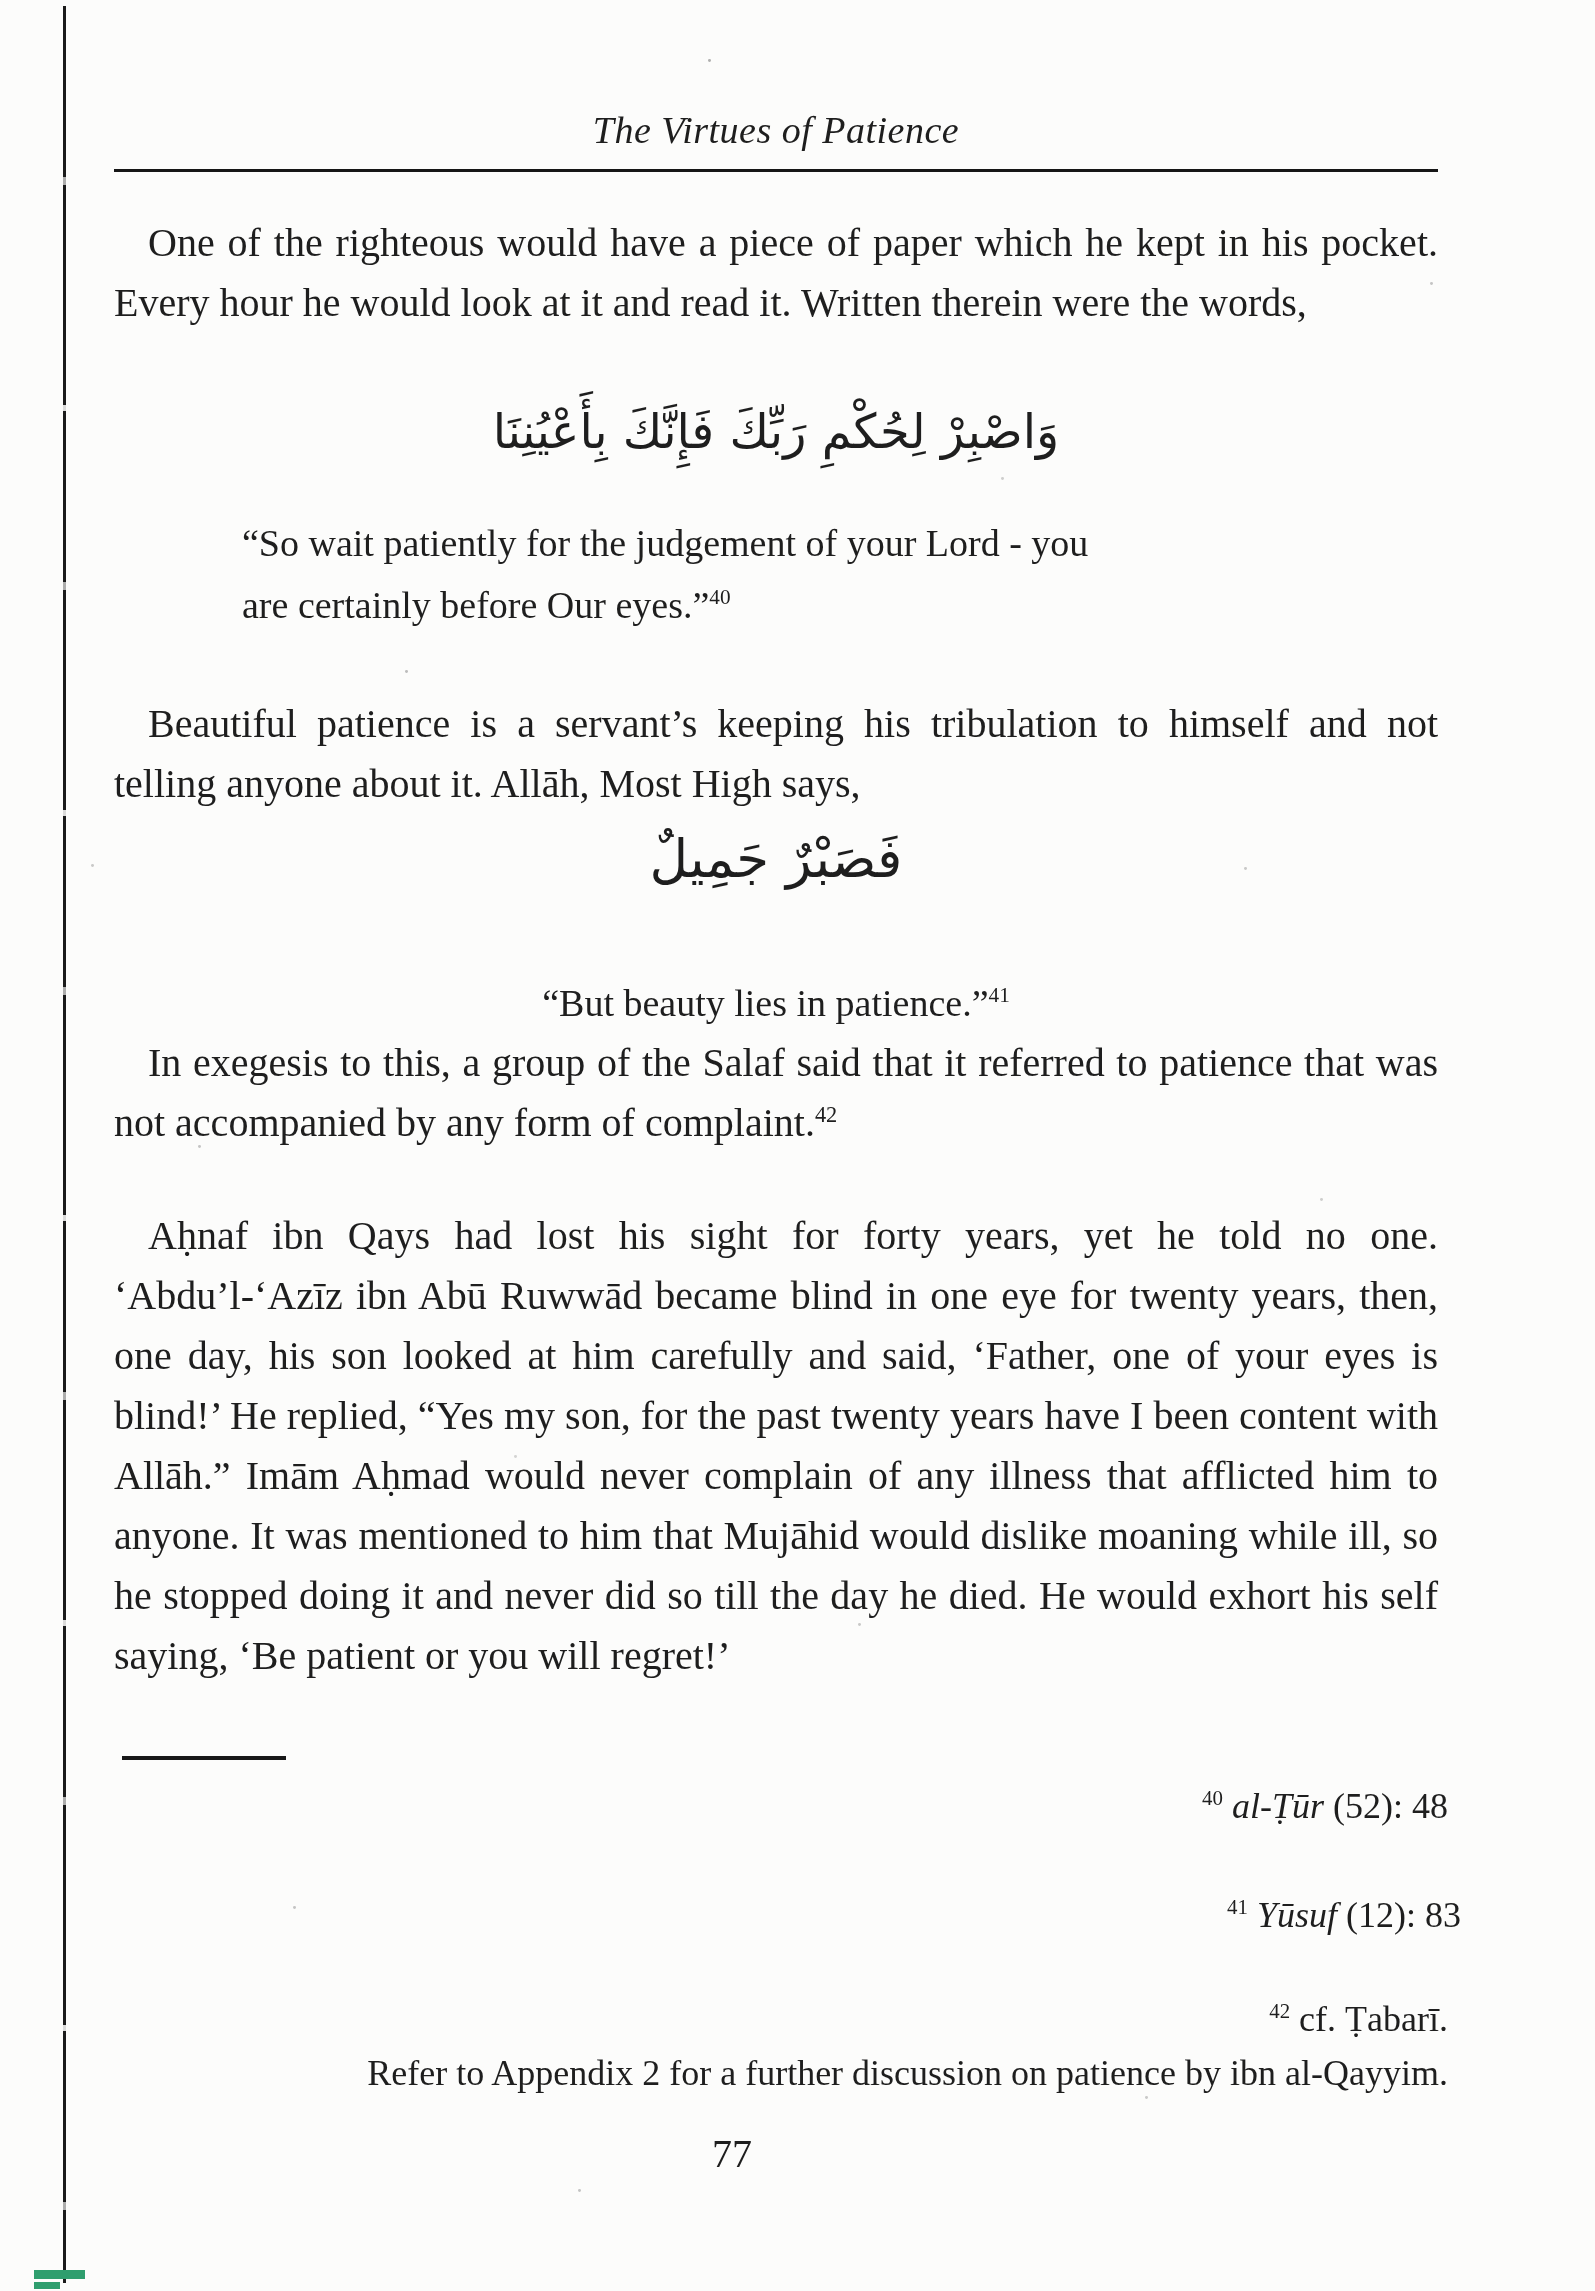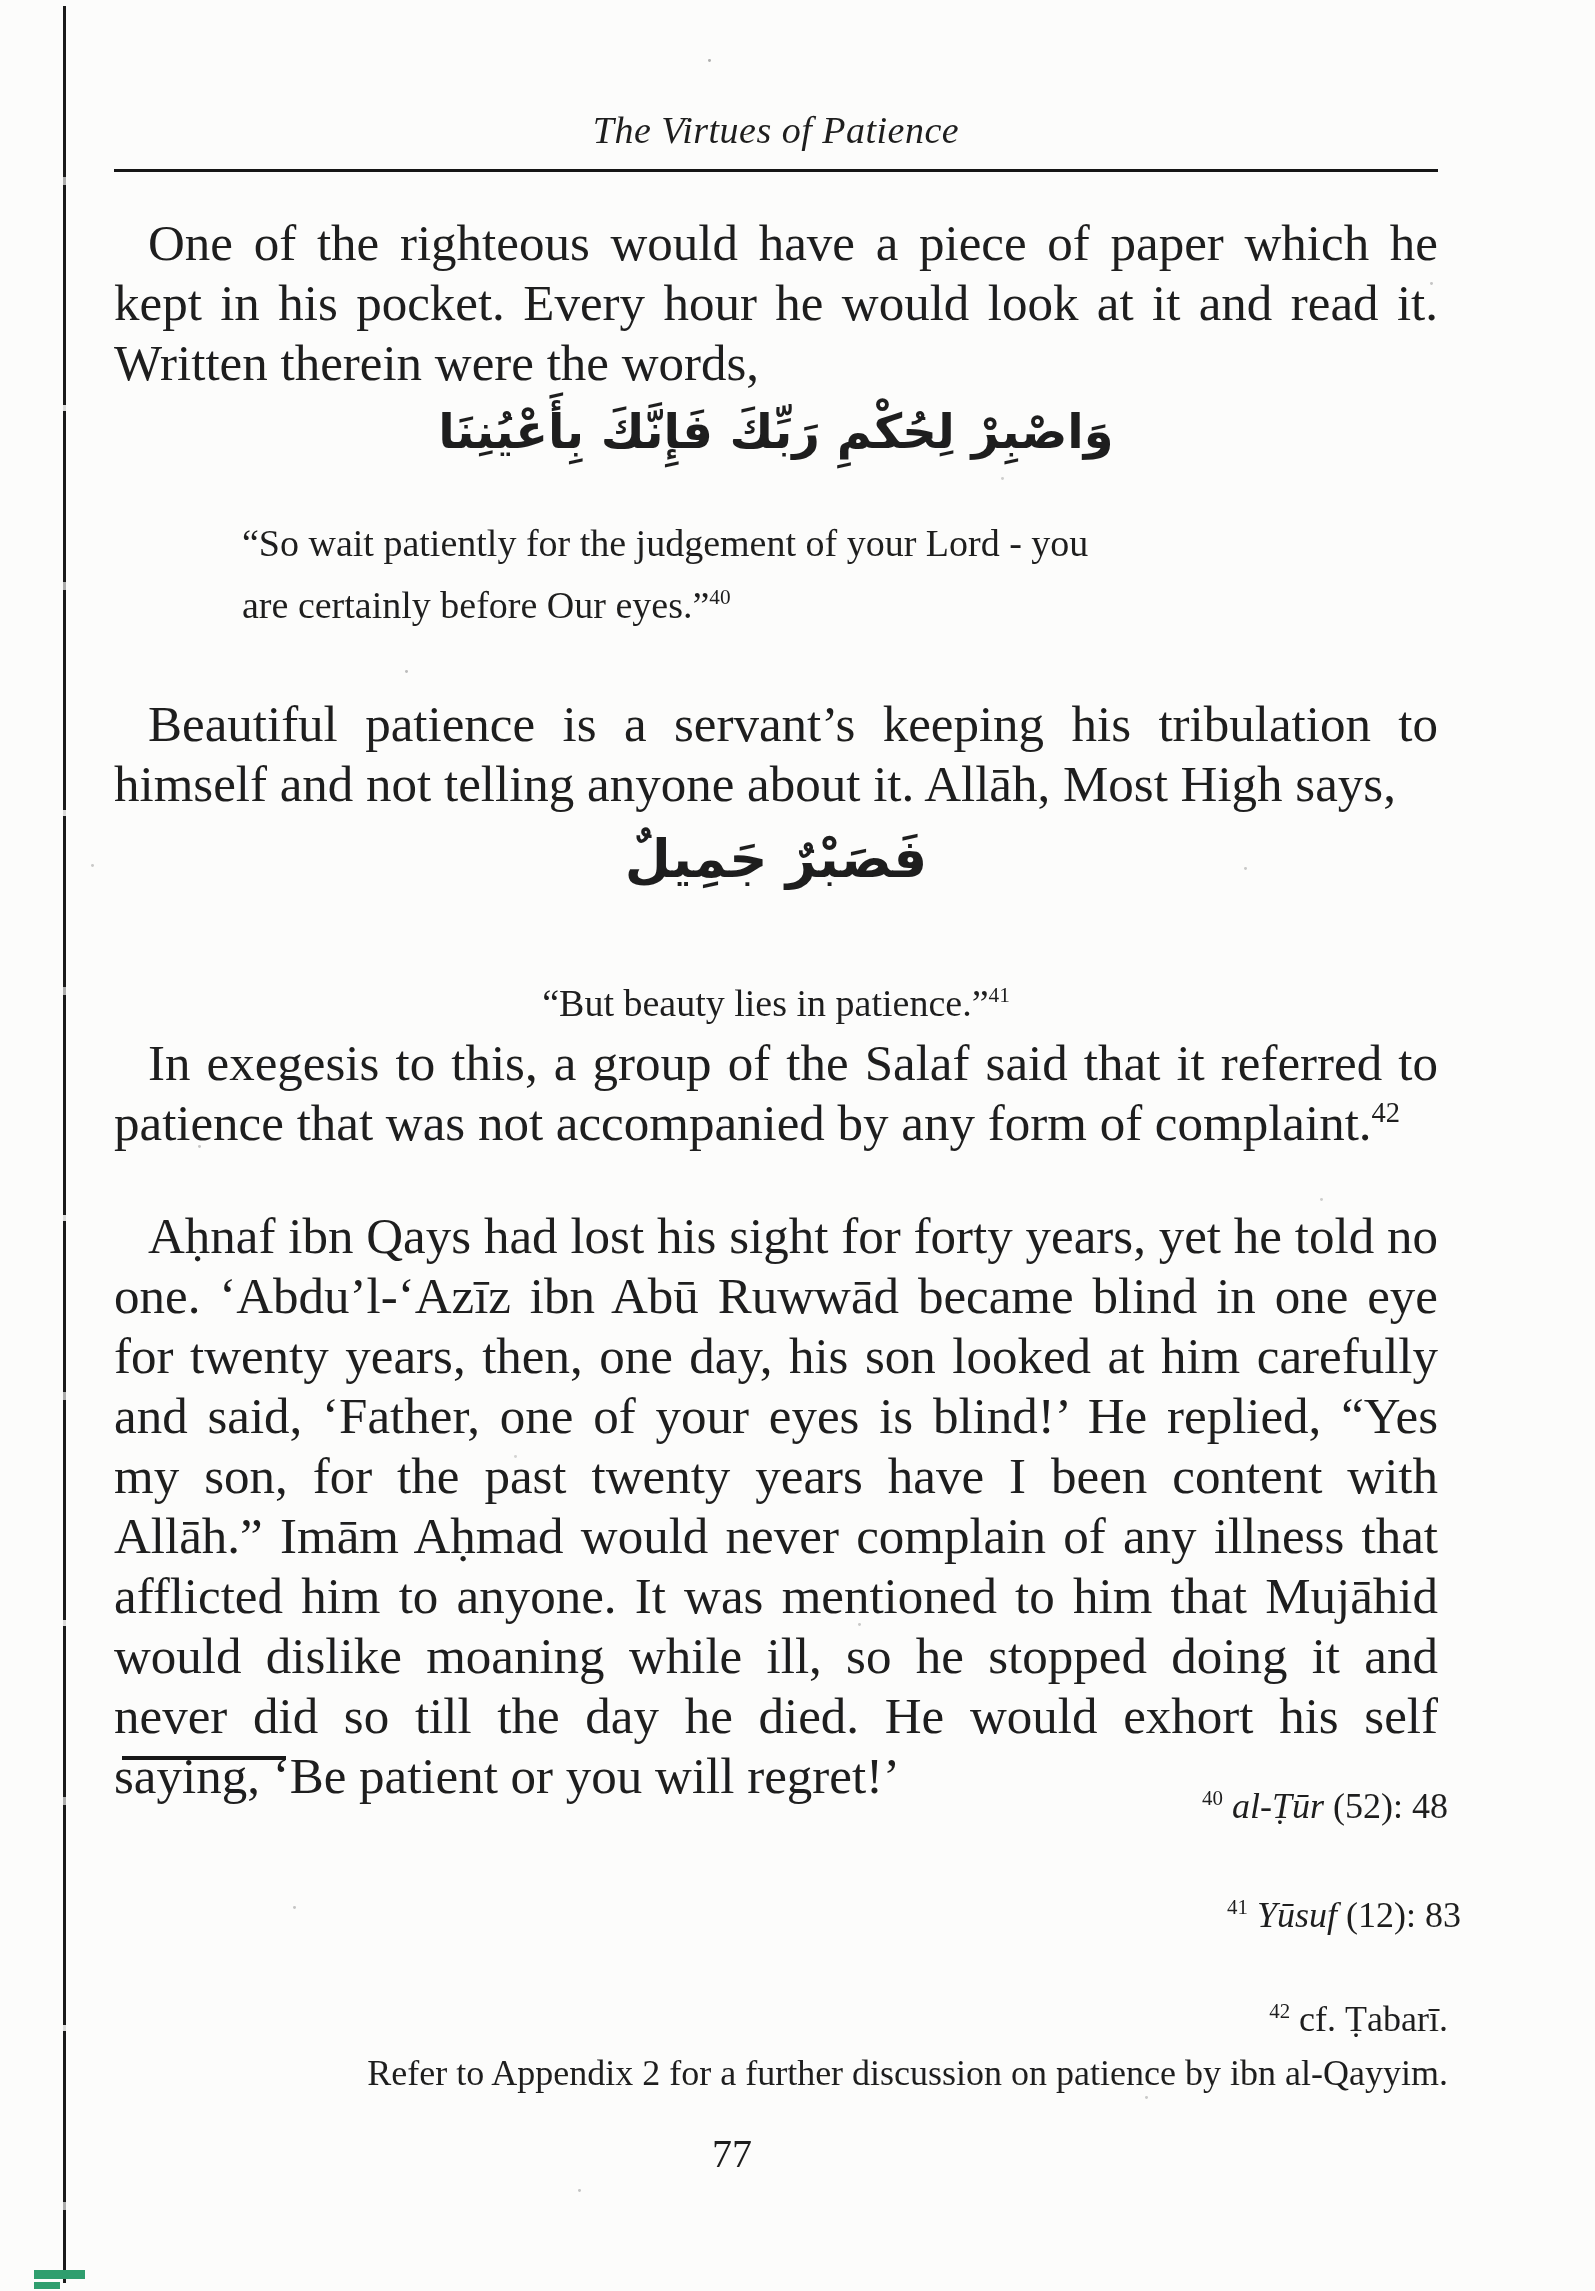--- a/index.html
+++ b/index.html
@@ -39,31 +39,31 @@
     position:absolute;left:114px;top:107px;width:1324px;
     text-align:center;font-style:italic;font-size:38px;line-height:46px;
     letter-spacing:0.5px;
   }
   .title-rule{
     position:absolute;left:114px;top:169px;width:1324px;height:2.9px;
     background:#161616;
   }
   .para{
     position:absolute;left:114px;width:1324px;margin:0;
-    font-size:51px;line-height:60px;
+    font-size:40px;line-height:60px;
     text-align:justify;text-indent:34px;
   }
   .p1{top:213px;}
   .p2{top:694px;}
   .p3{top:1033px;}
   .p4{top:1206px;}
   .arabic{
     position:absolute;left:114px;width:1324px;text-align:center;
     direction:rtl;
-    font-family:"DejaVu Sans", sans-serif;font-weight:700;
+    font-family:"DejaVu Sans", sans-serif;font-weight:400;
   }
   .arabic-1{top:382px;font-size:48px;line-height:99px;}
   .arabic-2{top:805px;font-size:53px;line-height:107px;}
   .quote{
     position:absolute;margin:0;font-size:38px;line-height:62px;
   }
   .quote-1{left:242px;top:512px;width:1084px;text-align:left;}
   .quote-2{left:114px;top:972px;width:1324px;text-align:center;}
   sup.fnref{
     font-size:.56em;line-height:0;vertical-align:super;

